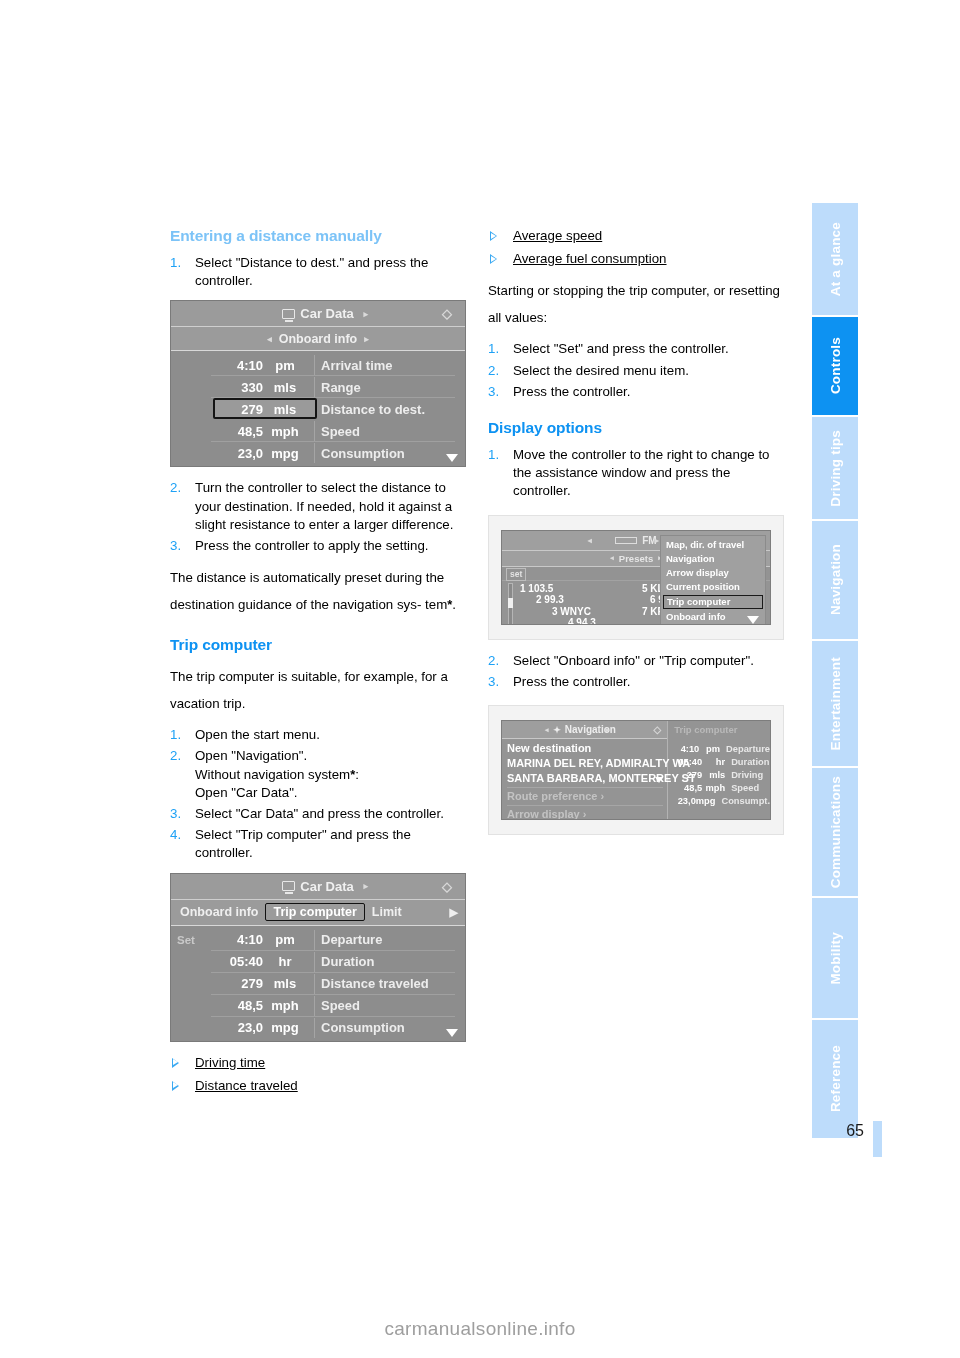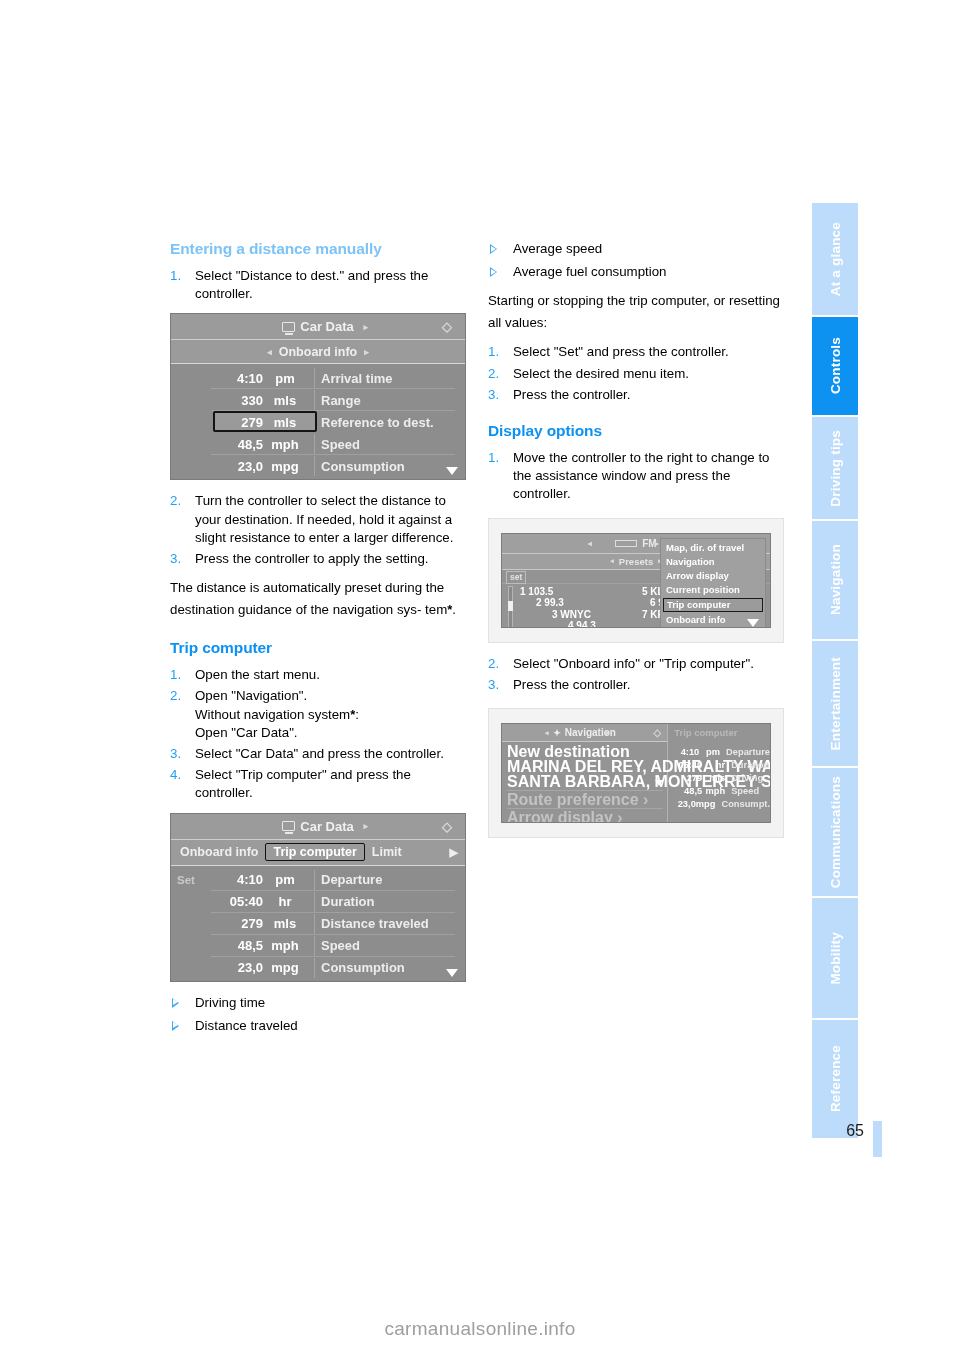--- a/index.html
+++ b/index.html
@@ -40,38 +40,38 @@
     font-weight: bold;
     letter-spacing: 0.2px;
     white-space: nowrap;
     color: #ffffff;
   }
   .tab.active .tab-label { color: #ffffff; }
 
   
   .col {
     position: absolute;
-    top: 240px;
+    top: 227px;
     width: 296px;
   }
   #col-left  { left: 170px; }
   #col-right { left: 488px; }
 
   h2.heading {
     font-size: 15.5px;
     font-weight: bold;
     color: #0d92f2;
     margin-bottom: 9px;
     letter-spacing: -0.1px;
   }
   h2.heading.soft { color: #7cc3f7; }
 
   p.body {
     font-size: 13.3px;
-    line-height: 22px;
+    line-height: 27px;
     color: #000000;
     margin-bottom: 9px;
   }
 
   ol.steps { list-style: none; margin-bottom: 9px; }
   ol.steps > li {
     position: relative;
     padding-left: 25px;
     font-size: 13.3px;
     line-height: 18.2px;
@@ -79,21 +79,21 @@
     margin-bottom: 3px;
   }
   ol.steps > li .num {
     position: absolute;
     left: 0; top: 0;
     color: #1ea1f5;
     font-weight: normal;
     font-size: 13.3px;
   }
 
-  ul.tri { list-style: none; margin-bottom: 9px; }
+  ul.tri { list-style: none; margin-bottom: 9px; text-decoration: underline; }
   ul.tri > li {
     position: relative;
     padding-left: 25px;
     font-size: 13.3px;
     line-height: 18.2px;
     color: #000;
     margin-bottom: 5px;
   }
   ul.tri > li .tri-icon {
     position: absolute;
@@ -319,21 +319,21 @@
   }
   .nav-left { width: 62%; position: relative; border-right: 1px solid #b3b3b3; }
   .nav-top {
     height: 18px; background: #9e9e9e; border-bottom: 1px solid #c8c8c8;
     display:flex; align-items:center; justify-content:center;
     font-size: 10px; font-weight: bold; color: #ededed;
     position: relative;
   }
   .nav-list { padding: 2px 0 0 5px; }
   .nav-item {
-    font-size: 16px; font-weight: bold; color: #ffffff;
+    font-size: 11px; font-weight: bold; color: #ffffff;
     line-height: 15px; white-space: nowrap;
   }
   .nav-item.dim { color: #c3c3c3; }
   .nav-sep { height:1px; background:#a6a6a6; margin: 1px 4px 1px 0; }
   .nav-right { width: 38%; position: relative; }
   .nav-right-title {
     font-size: 9.5px; font-weight: bold; color: #b9b9b9;
     padding: 3px 0 0 6px;
   }
   .tc-row {
@@ -440,21 +440,21 @@
             <span class="unit">mls</span>
             <span class="lbl">Range</span>
             <span class="sep"></span>
           </div>
           <div class="mmi-row selected">
             <span class="divider-v"></span>
             <span class="valbox"></span>
             <span class="set"></span>
             <span class="val">279</span>
             <span class="unit">mls</span>
-            <span class="lbl">Reference to dest.</span>
+            <span class="lbl">Distance to dest.</span>
           </div>
           <div class="mmi-row">
             <span class="divider-v"></span>
             <span class="set"></span>
             <span class="val">48,5</span>
             <span class="unit">mph</span>
             <span class="lbl">Speed</span>
             <span class="sep"></span>
           </div>
           <div class="mmi-row">
@@ -481,20 +481,21 @@
       </li>
     </ol>
 
     <p class="body">
       <span>The distance is automatically preset during the destination guidance of the navigation sys-</span>
       <span>tem</span><sup class="ast">*</sup><span>.</span>
     </p>
 
     <h2 class="heading" style="margin-top:18px">Trip computer</h2>
 
+    <p class="body">The trip computer is suitable, for example, for a vacation trip.</p>
 
     <ol class="steps">
       <li>
         <span class="num">1.</span>
         <span>Open the start menu.</span>
       </li>
       <li>
         <span class="num">2.</span>
         <span>Open "Navigation".</span><br>
         <span>Without navigation system</span><sup class="ast">*</sup><span>:</span><br>

